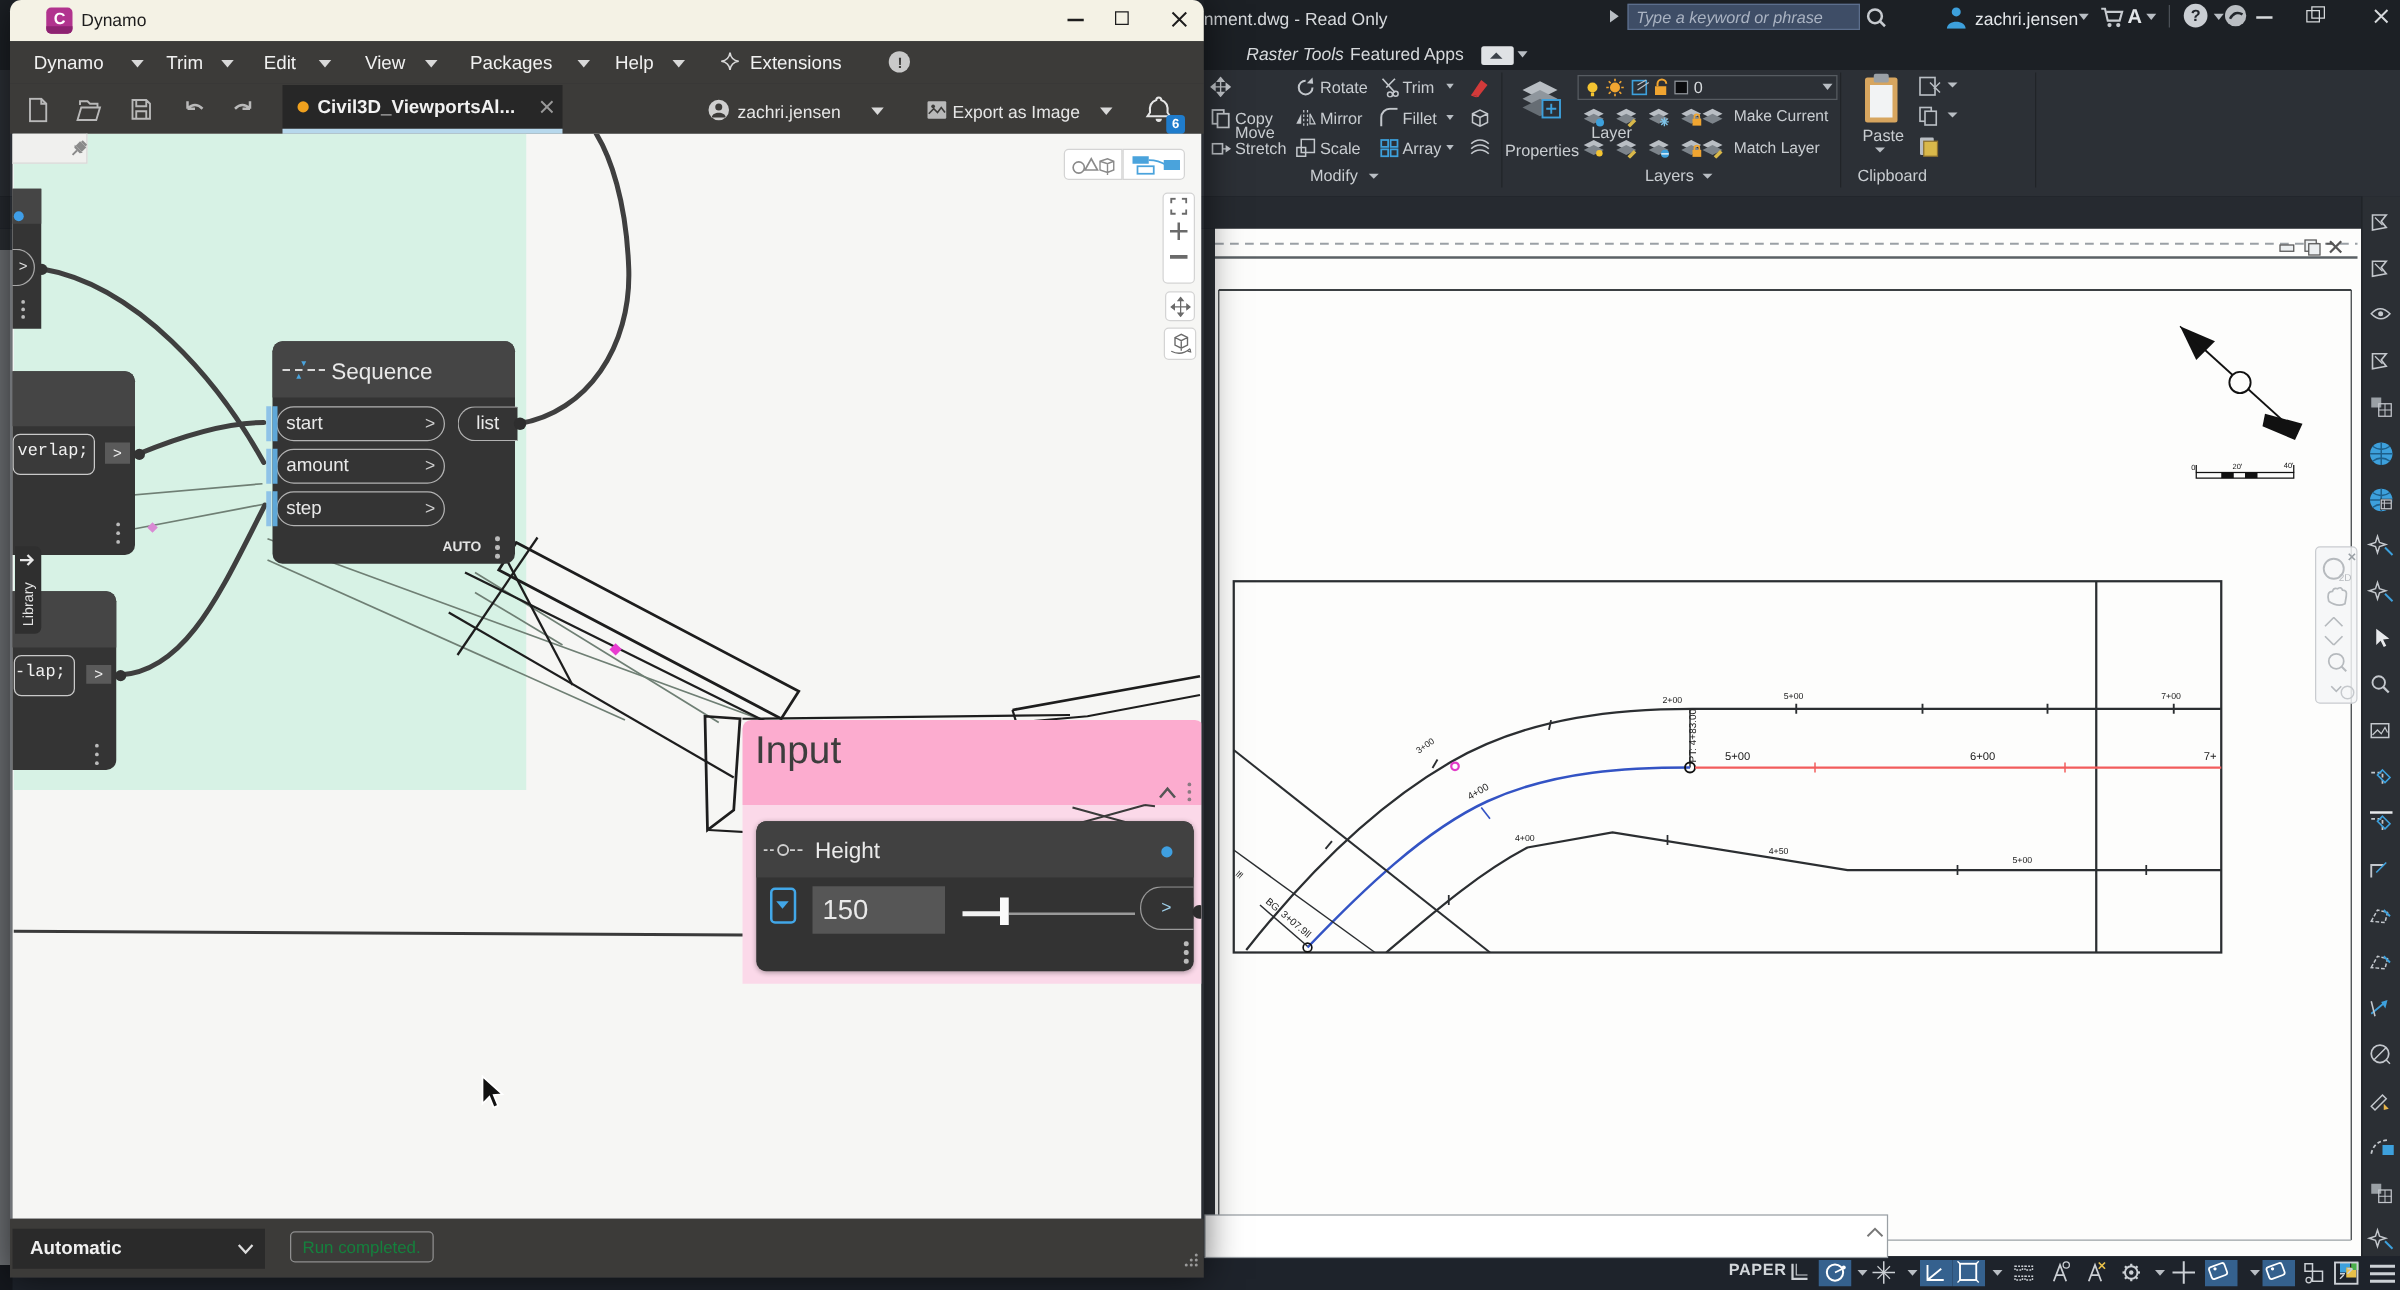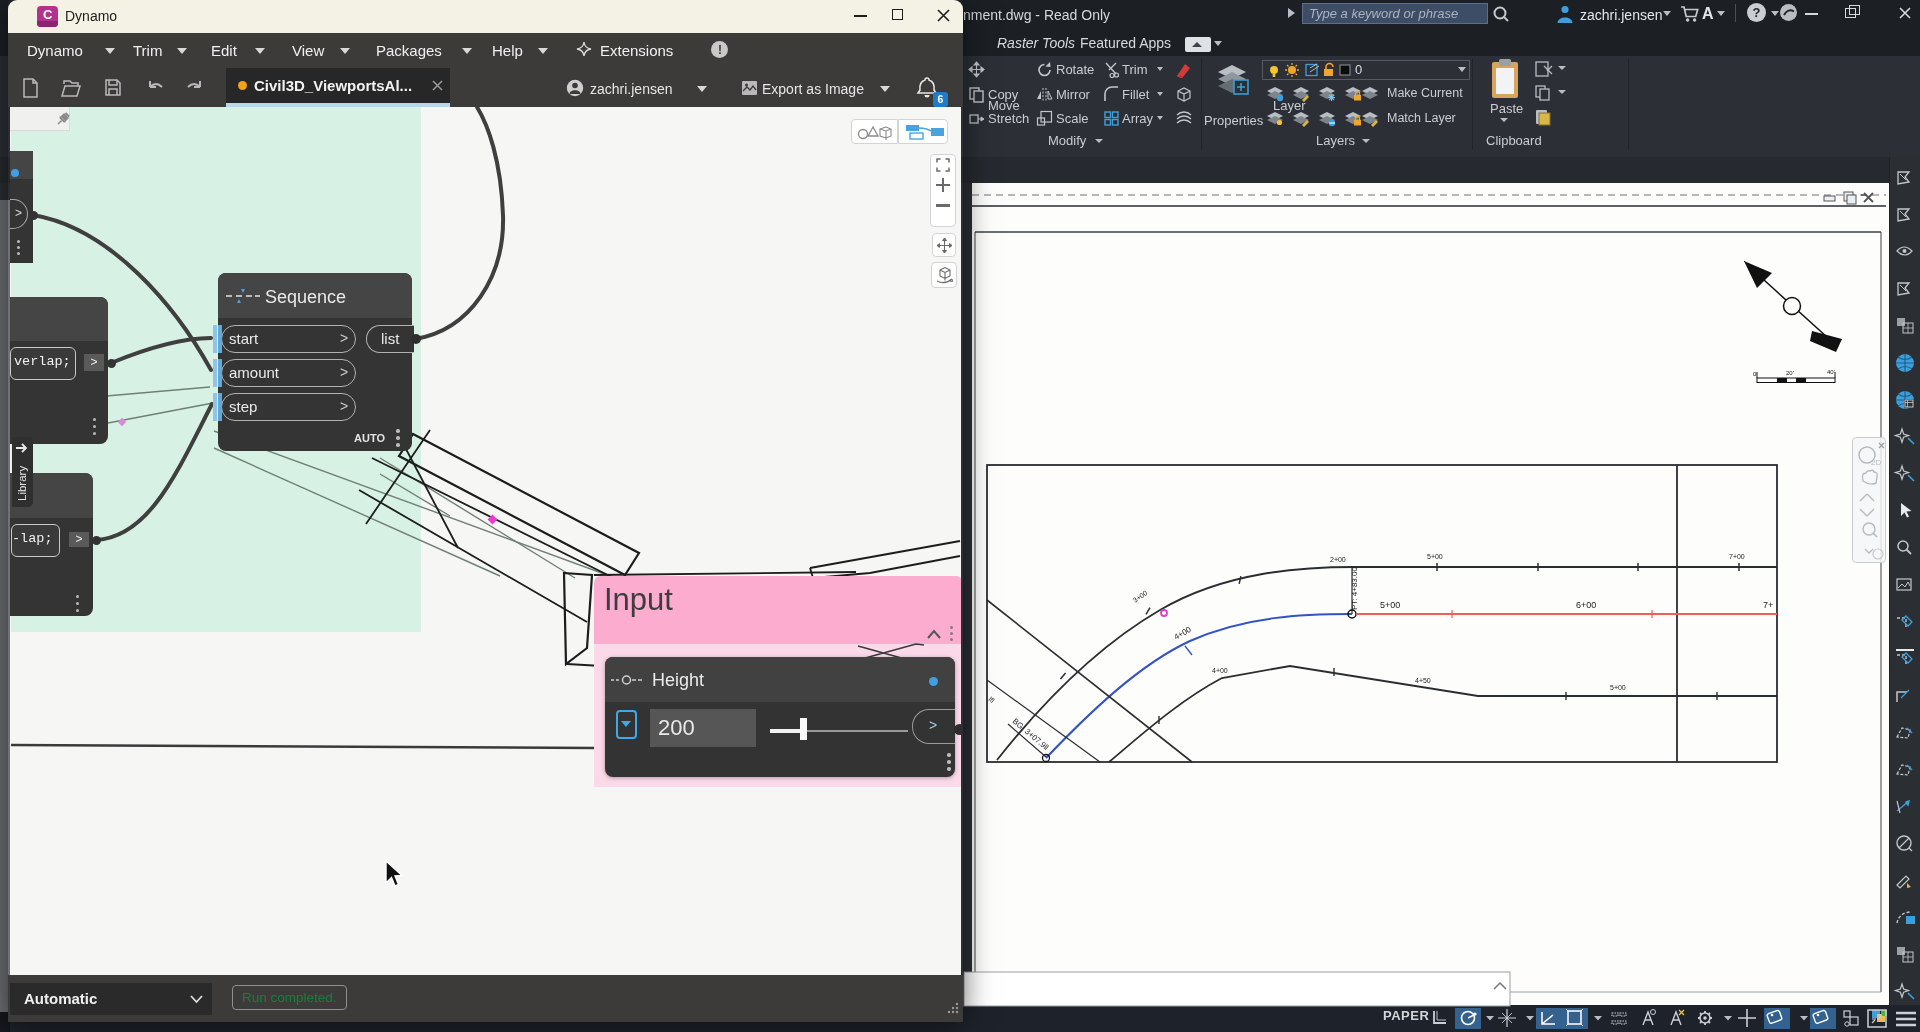--- a/index.html
+++ b/index.html
@@ -625,21 +625,21 @@
           <line x1="1" y1="6" x2="11" y2="6" stroke-dasharray="3 2"></line>
           <line x1="22" y1="6" x2="34" y2="6" stroke-dasharray="4 2"></line>
         </g>
         <circle cx="16.5" cy="6" r="4" fill="none" stroke="#cfcfcf" stroke-width="1.5"></circle>
       </svg>
 <div class="abs" style="left:642px;top:563px;color:#ebebeb;font-size:18px;">Height</div>
 <div class="abs" style="left:919px;top:570px;width:9px;height:9px;border-radius:50%;background:#3f9fe0;"></div>
 <div class="abs" style="left:606px;top:603px;width:21px;height:29px;border:2.5px solid #42a7e8;border-radius:4px;"></div>
 <div class="abs" style="left:611px;top:614px;width:0;height:0;border-top:6px solid #42a7e8;border-left:5px solid transparent;border-right:5px solid transparent;"></div>
 <div class="abs" style="left:640px;top:602px;width:106px;height:38px;background:#565656;"></div>
-<div class="abs" style="left:648px;top:608px;color:#e9e9e9;font-size:22px;">200</div>
+<div class="abs" style="left:648px;top:608px;color:#e9e9e9;font-size:22px;">150</div>
 <div class="abs" style="left:760px;top:622px;width:32px;height:4px;background:#f2f2f2;"></div>
 <div class="abs" style="left:797px;top:623px;width:101px;height:2px;background:#9a9a9a;"></div>
 <div class="abs" style="left:790px;top:611px;width:7px;height:22px;background:#fafafa;"></div>
 <div class="abs" style="left:902px;top:602px;width:43px;height:35px;border:1px solid #9a9a9a;border-radius:17px 0 0 17px;border-right:none;"></div>
 <div class="abs" style="left:919px;top:610px;color:#9fd0ea;font-size:14px;">&gt;</div>
 <div class="abs" style="left:944px;top:617px;width:11px;height:11px;border-radius:50%;background:#2c2c2c;"></div>
 <div class="abs" style="left:937px;top:646px;width:3.5px;height:3.5px;border-radius:50%;background:#bbb;"></div>
 <div class="abs" style="left:937px;top:653px;width:3.5px;height:3.5px;border-radius:50%;background:#bbb;"></div>
 <div class="abs" style="left:937px;top:660px;width:3.5px;height:3.5px;border-radius:50%;background:#bbb;"></div>
 <div class="abs" style="left:841px;top:12px;width:47px;height:25px;background:#fff;border:1px solid #d4d4d4;border-radius:4px 0 0 4px;"></div>

